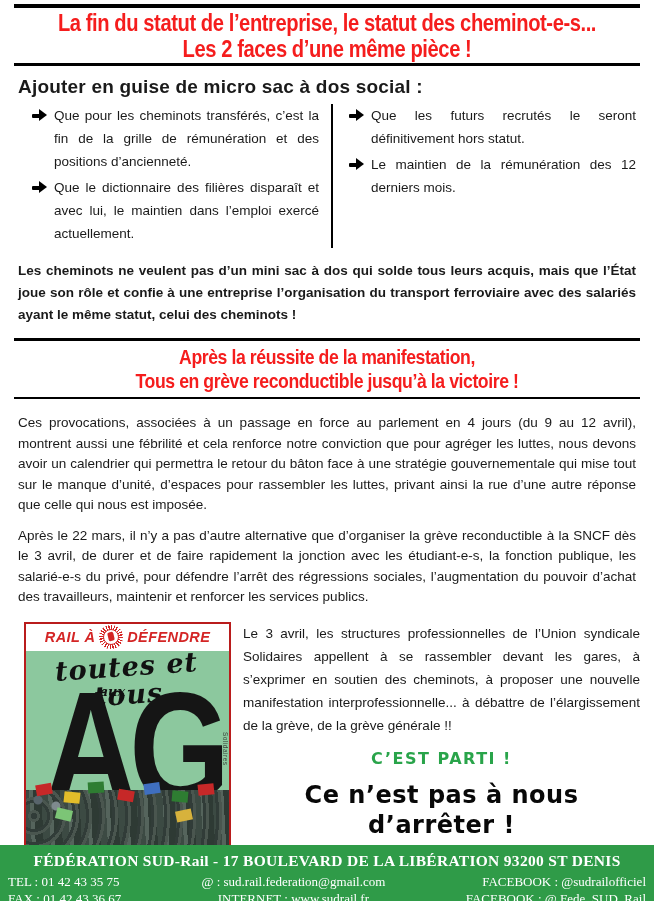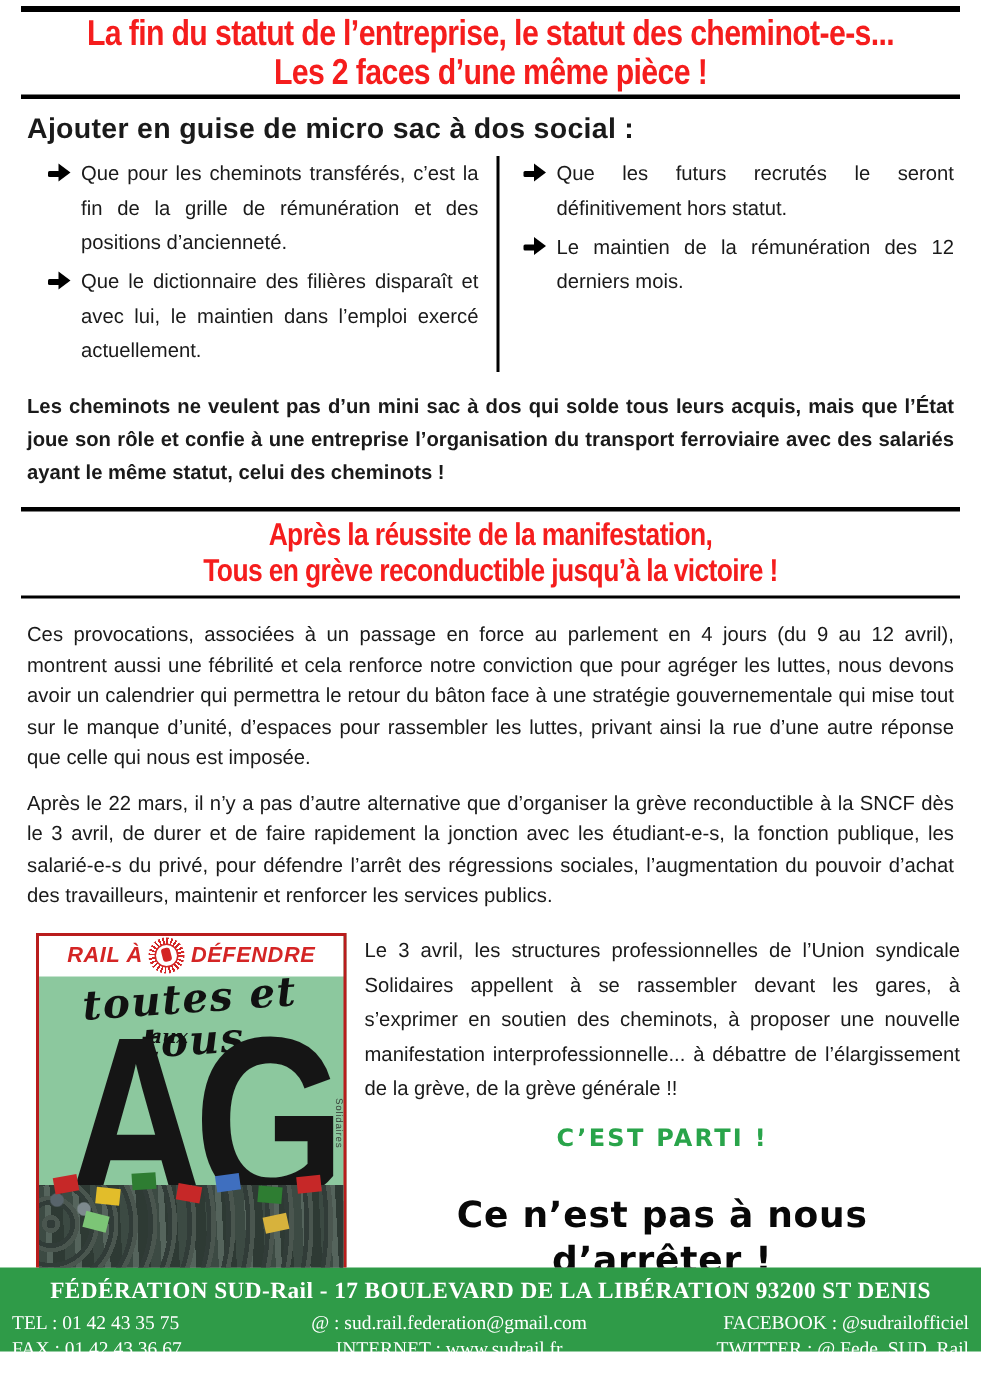--- a/index.html
+++ b/index.html
@@ -71,21 +71,21 @@
   .f8{background:#7cc576;left:30px;top:185px;transform:rotate(14deg);}
   .f9{background:#d7b23c;left:150px;top:186px;transform:rotate(-12deg);}
   .side-text{position:absolute;right:0;top:40%;z-index:4;writing-mode:vertical-rl;
     font-size:6.5px;color:#384038;letter-spacing:.5px;}
 
   
   .right-col{flex:1;min-width:0;}
   .right-col .para{margin:0;line-height:23px;}
   .slogan-green{margin-top:12px;text-align:center;color:#29a44a;font-weight:900;font-size:16px;
     letter-spacing:1.5px;font-family:"DejaVu Sans",sans-serif;}
-  .slogan-black{margin-top:27px;text-align:center;color:#080808;font-weight:900;font-size:24px;
+  .slogan-black{margin-top:12px;text-align:center;color:#080808;font-weight:900;font-size:24px;
     line-height:30px;letter-spacing:.5px;font-family:"DejaVu Sans",sans-serif;}
 
   
   .footer{height:56px;background:#2f9b48;color:#ffffff;font-family:"Liberation Serif",serif;
     box-sizing:border-box;padding:7px 8px 0 8px;}
   .footer-address{text-align:center;font-size:15.5px;font-weight:700;letter-spacing:.3px;line-height:18px;}
   .footer-grid{display:flex;justify-content:space-between;margin-top:3px;font-size:13px;line-height:17px;}
   .fcol{white-space:nowrap;}
   .fcol.center{text-align:center;}
   .fcol.right{text-align:right;}
@@ -182,16 +182,16 @@
     <div class="fcol">
       <div>TEL : 01 42 43 35 75</div>
       <div>FAX : 01 42 43 36 67</div>
     </div>
     <div class="fcol center">
       <div>@ : sud.rail.federation@gmail.com</div>
       <div>INTERNET : www.sudrail.fr</div>
     </div>
     <div class="fcol right">
       <div>FACEBOOK : @sudrailofficiel</div>
-      <div>TWITTER : @ Fede_SUD_Rail</div>
+      <div>FACEBOOK : @ Fede_SUD_Rail</div>
     </div>
   </div>
 </div>
 
 </body></html>

